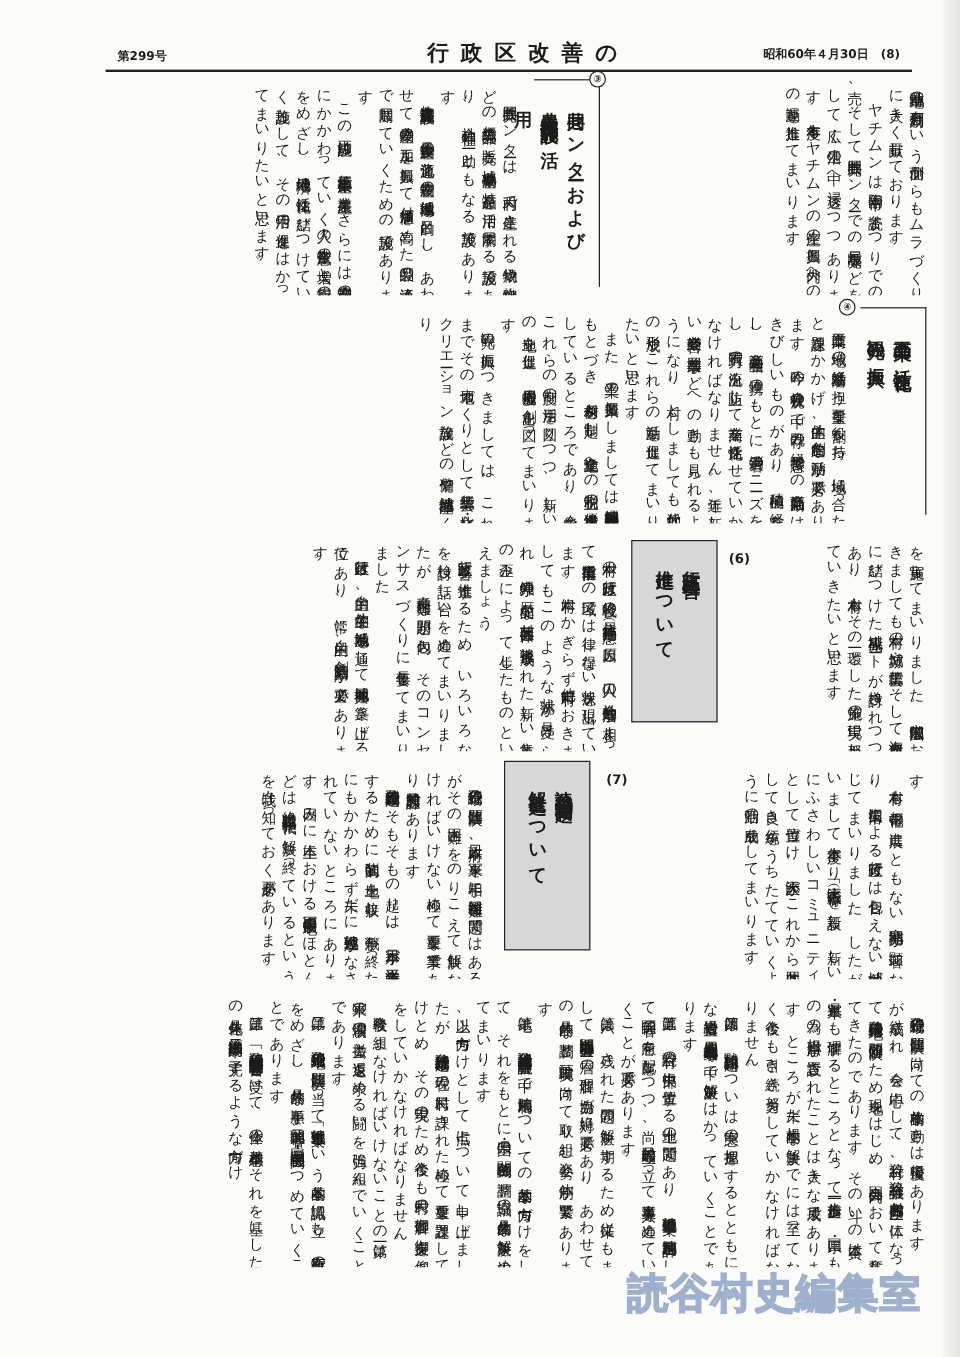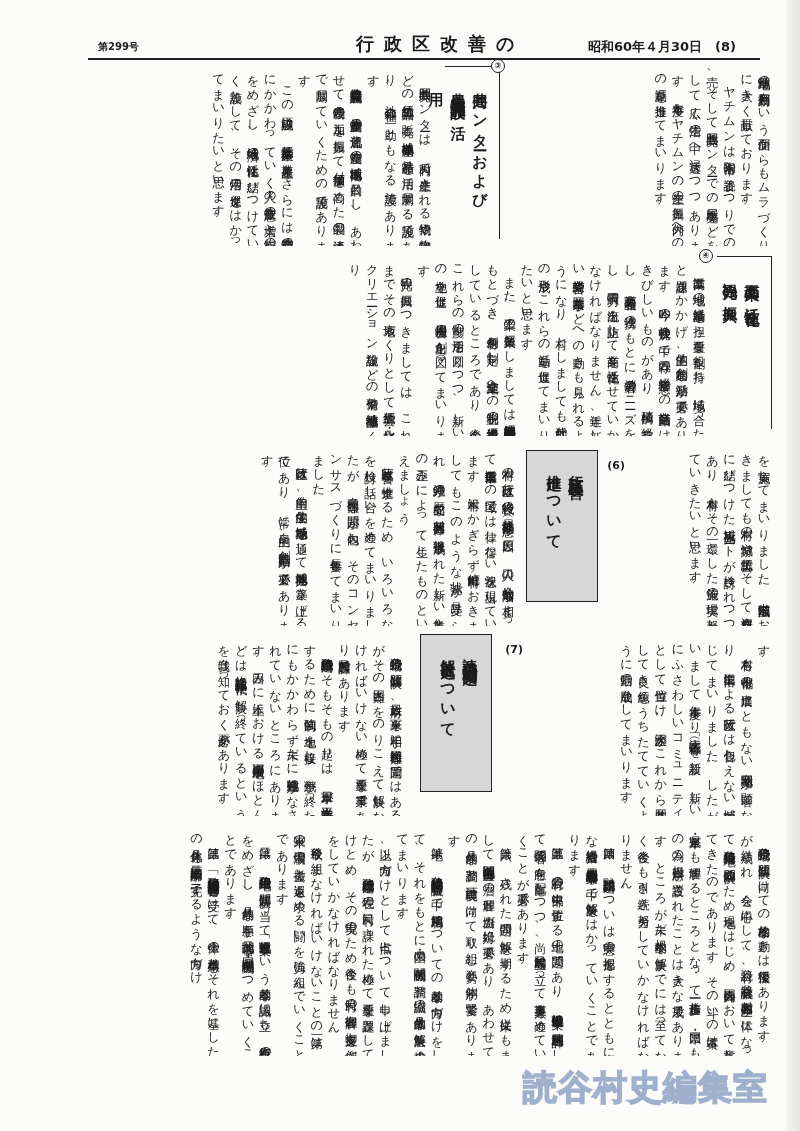--- a/index.html
+++ b/index.html
@@ -1,33 +1,33 @@
 <!DOCTYPE html>
 <html><head>
 <meta charset="utf-8">
 <style>
   html,body{margin:0;padding:0;}
   body{width:800px;height:1131px;background:#fbfbf9;position:relative;overflow:hidden;
        font-family:"DejaVu Serif","Liberation Serif",serif;color:#1c1c1c;}
   .masthead{position:absolute;left:88px;right:40px;top:32px;height:24px;}
   .issue{position:absolute;left:10px;top:8px;font-family:"DejaVu Sans","Liberation Sans",sans-serif;font-size:10px;font-weight:bold;}
   .title{position:absolute;left:268px;top:0;font-size:18px;font-weight:bold;letter-spacing:10px;}
-  .date{position:absolute;right:24px;top:6px;font-family:"DejaVu Sans","Liberation Sans",sans-serif;font-size:13px;font-weight:bold;}
+  .date{position:absolute;right:10px;top:6px;font-family:"DejaVu Sans","Liberation Sans",sans-serif;font-size:10px;font-weight:bold;}
   .rule{position:absolute;left:88px;right:40px;top:58px;border-top:2px solid #222;}
   .band{position:absolute;display:flex;flex-direction:row-reverse;}
   .blk{writing-mode:vertical-rl;font-size:12.2px;line-height:17.2px;letter-spacing:0.5px;overflow:hidden;text-align:justify;}
   .blk p{margin:0;text-indent:1em;}
   .blk p.noind{text-indent:0;}
   .hbox{position:relative;writing-mode:vertical-rl;font-family:"DejaVu Sans","Liberation Sans",sans-serif;font-weight:bold;
         font-size:15px;line-height:22px;letter-spacing:2px;}
   .hbox.line{border-right:1.5px solid #222;border-top:1.5px solid #222;padding:14px 8px 0 0;}
   .hbox.gray{background:#d7d7d7;border:1.5px solid #222;padding:12px 10px;}
   .num{position:absolute;font-family:"DejaVu Sans","Liberation Sans",sans-serif;font-size:11px;font-weight:bold;writing-mode:horizontal-tb;letter-spacing:0;}
   .circ{border:1px solid #222;border-radius:50%;width:12px;height:12px;line-height:12px;text-align:center;font-size:8px;background:#fbfbf9;}
-  .watermark{position:absolute;right:32px;bottom:20px;font-family:"DejaVu Sans","Liberation Sans",sans-serif;font-size:34px;font-weight:bold;
+  .watermark{position:absolute;right:32px;bottom:30px;font-family:"DejaVu Sans","Liberation Sans",sans-serif;font-size:34px;font-weight:bold;
         color:#eef2f8;-webkit-text-stroke:1.5px #9fb0cc;letter-spacing:1px;}
   .edge{position:absolute;right:0;top:0;width:14px;height:100%;background:linear-gradient(to right,#f4f4f2,#e4e4e2);}
 </style>
 </head>
 <body>
 
 <div class="edge"></div>
 
 <div class="masthead">
   <span class="issue">第299号</span>

